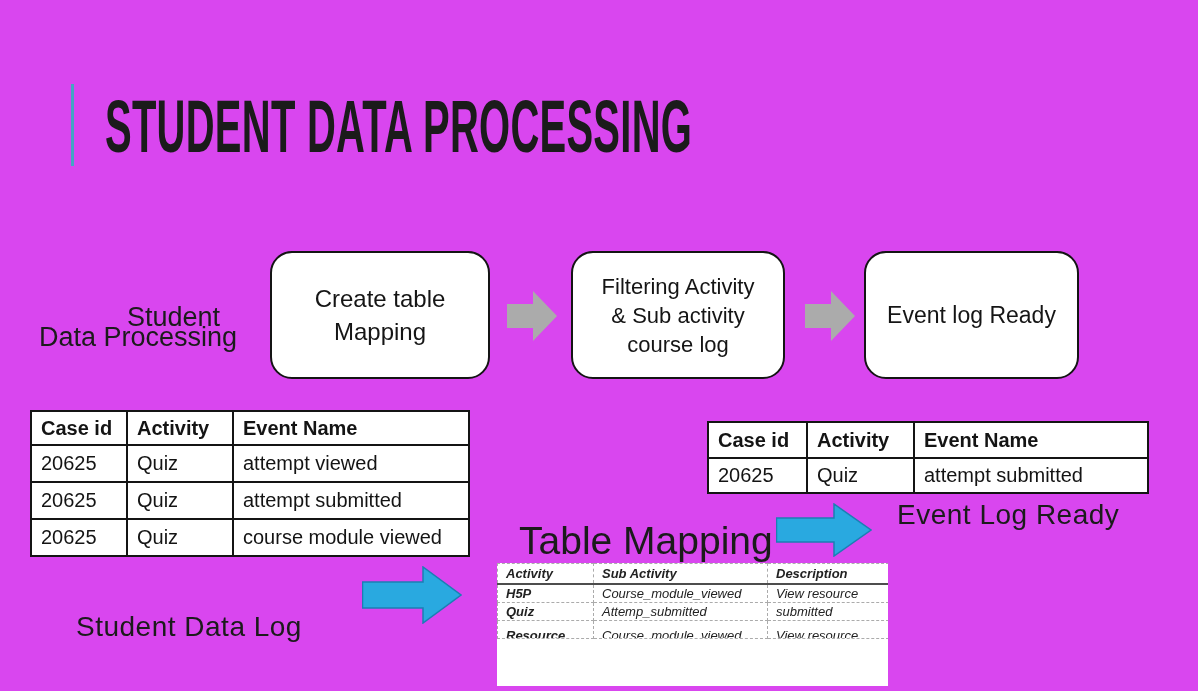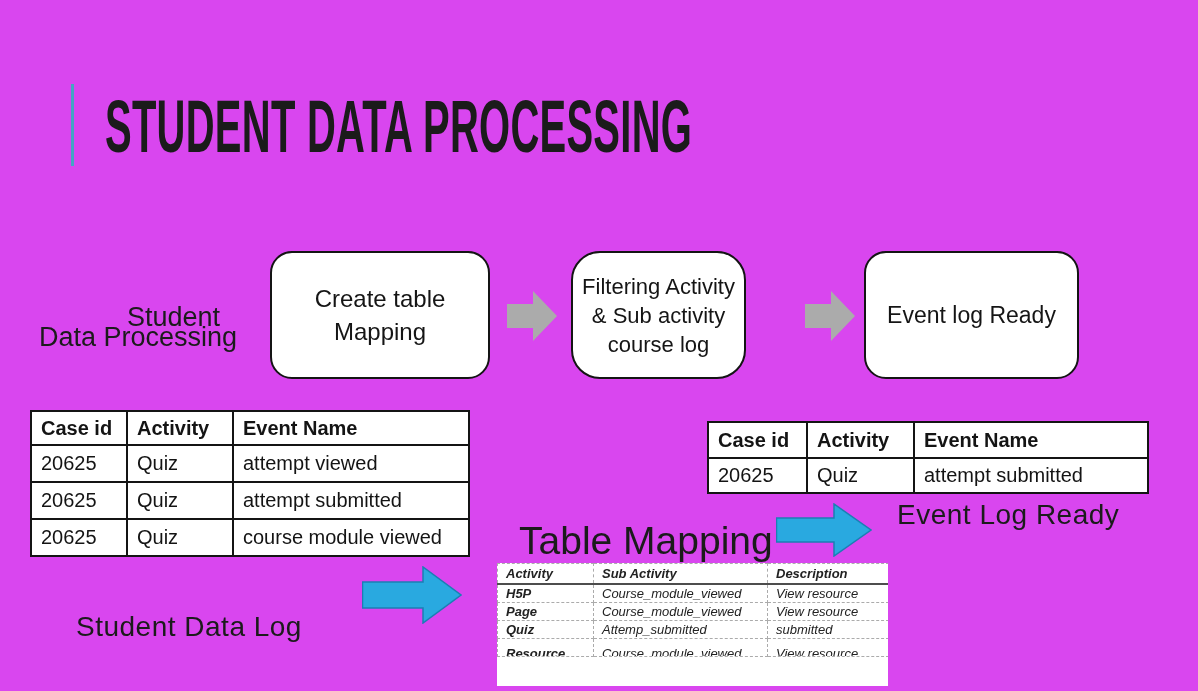--- a/index.html
+++ b/index.html
@@ -19,21 +19,21 @@
   .flow-label.l1 { left:127px; top:278px;margin-top:24px; }
   .flow-label.l2 { left:39px;  top:322px; }
   .flow-box {
     position:absolute; top:251px; height:128px; box-sizing:border-box;
     border:2.5px solid #141414; border-radius:22px; background:#fff;
     display:flex; flex-direction:column; justify-content:center; align-items:center;
     text-align:center; color:#151515;
   }
   .flow-box .bline { white-space:nowrap; }
   .box1 { left:270px; width:220px; font-size:24px; line-height:33px; }
-  .box2 { left:571px; width:175px; font-size:22px; line-height:29px;border-radius:29px; }
+  .box2 { left:571px; width:214px; font-size:22px; line-height:29px; }
   .box3 { left:864px; width:215px; font-size:23px; }
   .arrow { position:absolute; }
   .gray-a1 { left:507px; top:291px; }
   .gray-a2 { left:805px; top:291px; }
   .blue-left  { left:362px; top:566px; }
   .blue-right { left:776px; top:503px; }
   
   .log-table {
     position:absolute; border-collapse:collapse; table-layout:fixed; background:#fff;
   }
@@ -187,25 +187,20 @@
           <th>Description</th>
         </tr>
       </thead>
       <tbody>
         <tr>
           <td>H5P</td>
           <td>Course_module_viewed</td>
           <td>View resource</td>
         </tr>
         <tr>
-          <td>Page</td>
-          <td>Course_module_viewed</td>
-          <td>View resource</td>
-        </tr>
-        <tr>
           <td>Quiz</td>
           <td>Attemp_submitted</td>
           <td>submitted</td>
         </tr>
         <tr class="partial">
           <td><span>Resource</span></td>
           <td><span>Course_module_viewed</span></td>
           <td><span>View resource</span></td>
         </tr>
       </tbody>

